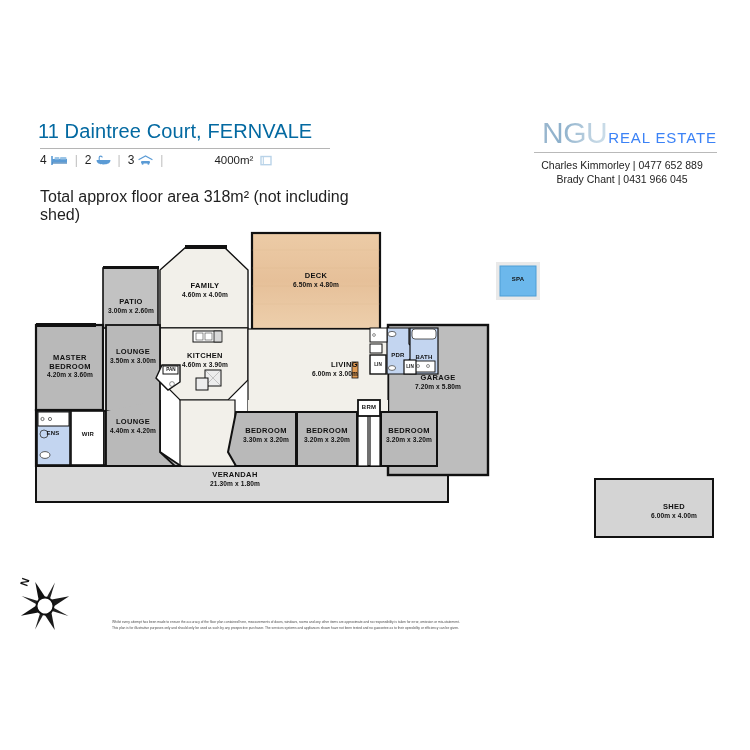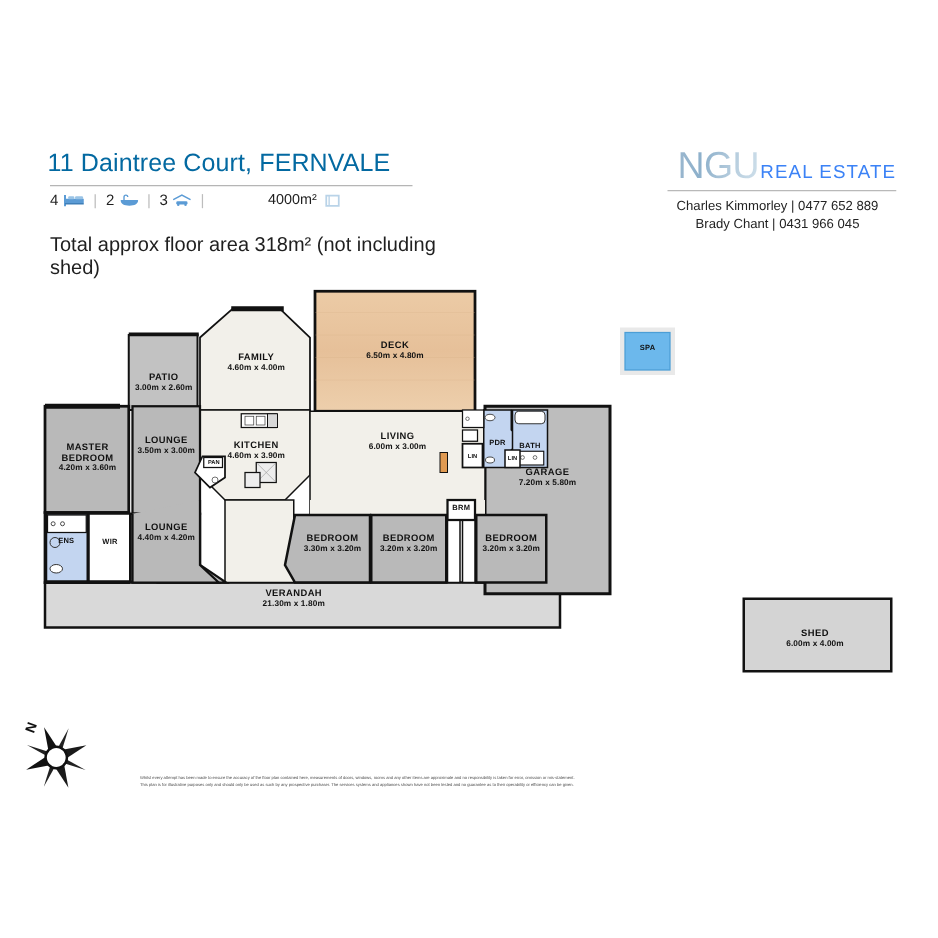--- a/index.html
+++ b/index.html
@@ -291,21 +291,21 @@
   <div class="lbl" style="left:94px;top:348px;width:78px;">
     <div class="nm">LOUNGE</div>
     <div class="dm">3.50m  x 3.00m</div>
   </div>
 
   <div class="lbl" style="left:165px;top:352px;width:80px;">
     <div class="nm">KITCHEN</div>
     <div class="dm">4.60m  x 3.90m</div>
   </div>
 
-  <div class="lbl" style="left:278px;top:345px;width:80px;">
+  <div class="lbl" style="left:278px;top:361px;width:80px;text-align:right;">
     <div class="nm">LIVING</div>
     <div class="dm">6.00m  x 3.00m</div>
   </div>
 
   <div class="lbl" style="left:93px;top:418px;width:80px;">
     <div class="nm">LOUNGE</div>
     <div class="dm">4.40m  x 4.20m</div>
   </div>
 
   <div class="lbl" style="left:226px;top:427px;width:80px;">
@@ -326,21 +326,21 @@
   <div class="lbl" style="left:398px;top:374px;width:80px;">
     <div class="nm">GARAGE</div>
     <div class="dm">7.20m  x 5.80m</div>
   </div>
 
   <div class="lbl" style="left:190px;top:471px;width:90px;">
     <div class="nm">VERANDAH</div>
     <div class="dm">21.30m  x 1.80m</div>
   </div>
 
-  <div class="lbl" style="left:612px;top:503px;width:80px;">
+  <div class="lbl" style="left:634px;top:503px;width:80px;">
     <div class="nm">SHED</div>
     <div class="dm">6.00m  x 4.00m</div>
   </div>
 
   <div class="lbl sm" style="left:498px;top:276px;width:40px;">
     <div class="nm">SPA</div>
   </div>
 
   <div class="lbl sm" style="left:32px;top:430px;width:42px;">
     <div class="nm">ENS</div>

